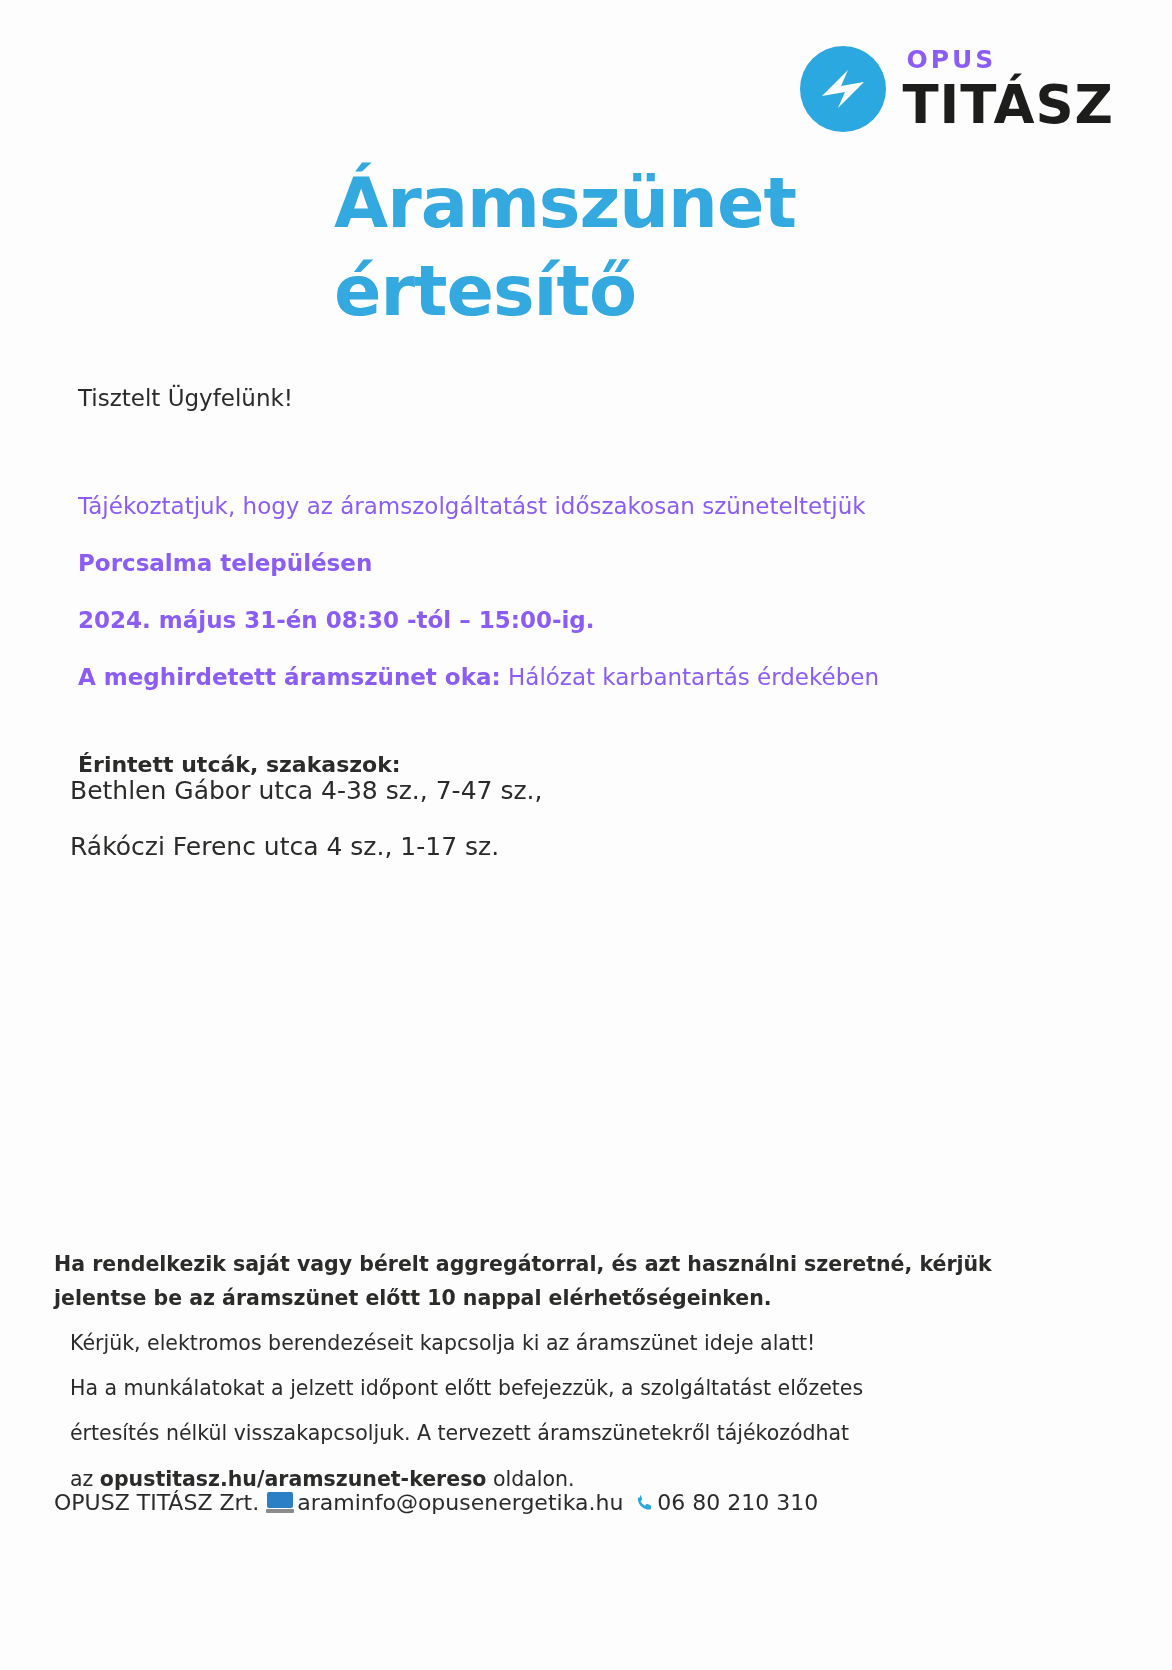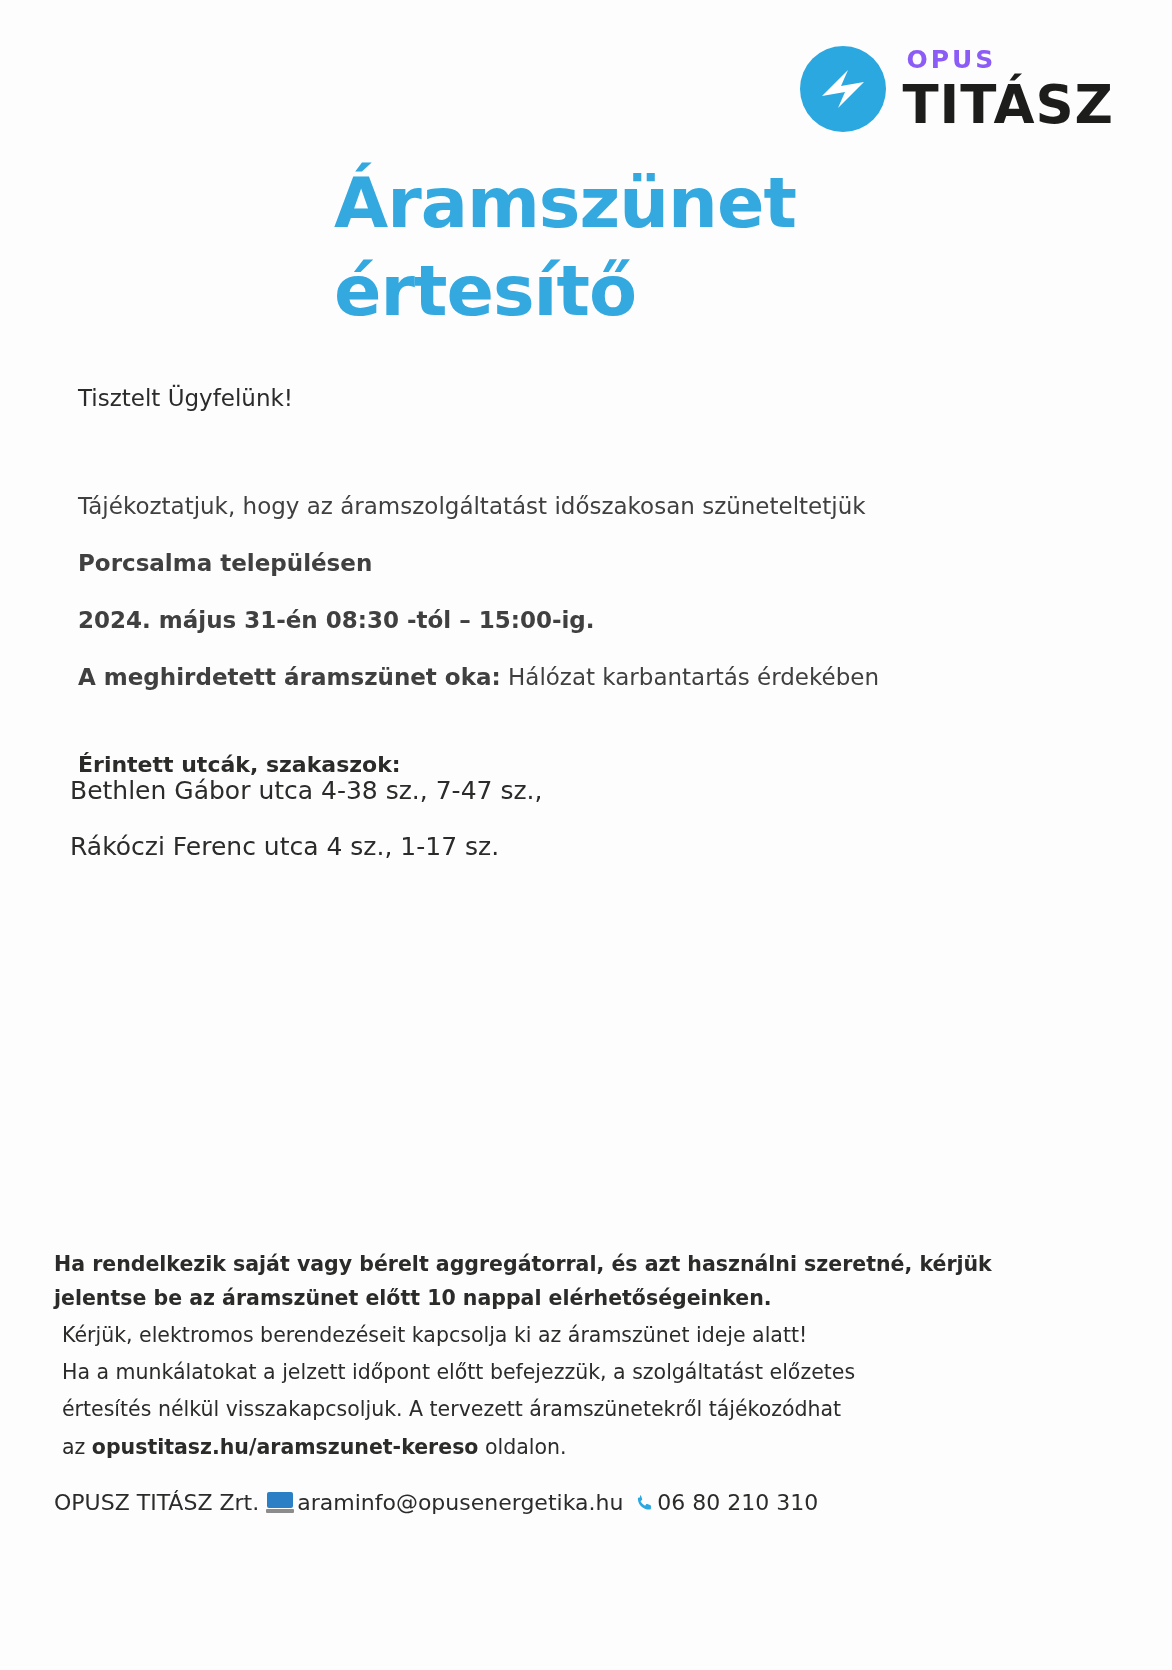--- a/index.html
+++ b/index.html
@@ -91,21 +91,21 @@
     font-size: 23px;
     color: #2b2b2a;
   }
 
   .body-block {
     position: absolute;
     left: 78px;
     top: 492px;
     width: 960px;
     font-size: 23px;
-    color: #404040;
+    color: #8b5cf6;
   }
   .body-block p {
     margin: 0 0 27px 0;
     line-height: 1.3;
   }
   .b { font-weight: 700; }
 
   .streets-head {
     position: absolute;
     left: 78px;
@@ -132,21 +132,21 @@
     top: 1250px;
     width: 1030px;
     font-size: 20.5px;
     color: #2b2b2a;
     line-height: 1.42;
   }
   .footer .strong-line {
     font-weight: 700;
     margin-bottom: 5px;
   }
-  .footer .note-line { margin: 8px; }
+  .footer .note-line { margin: 16px; }
   .footer .site { font-weight: 700; }
 
   .contact {
     position: absolute;
     left: 54px;
     top: 1490px;
     display: flex;
     align-items: center;
     gap: 1px;
     font-size: 22px;

